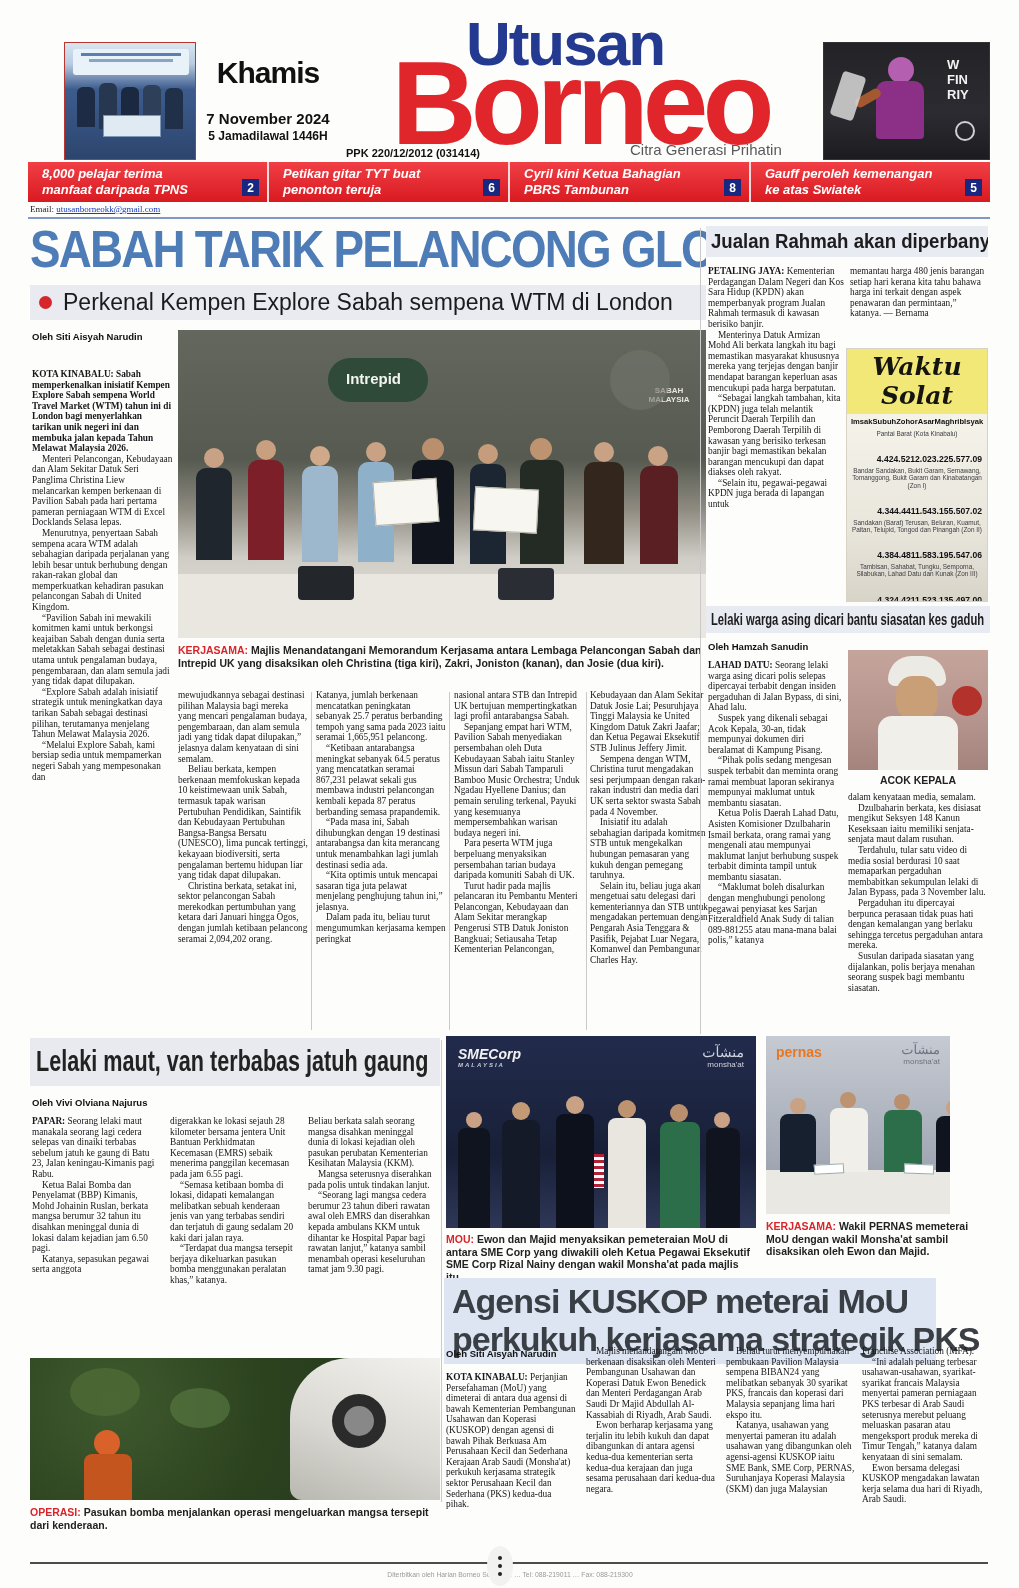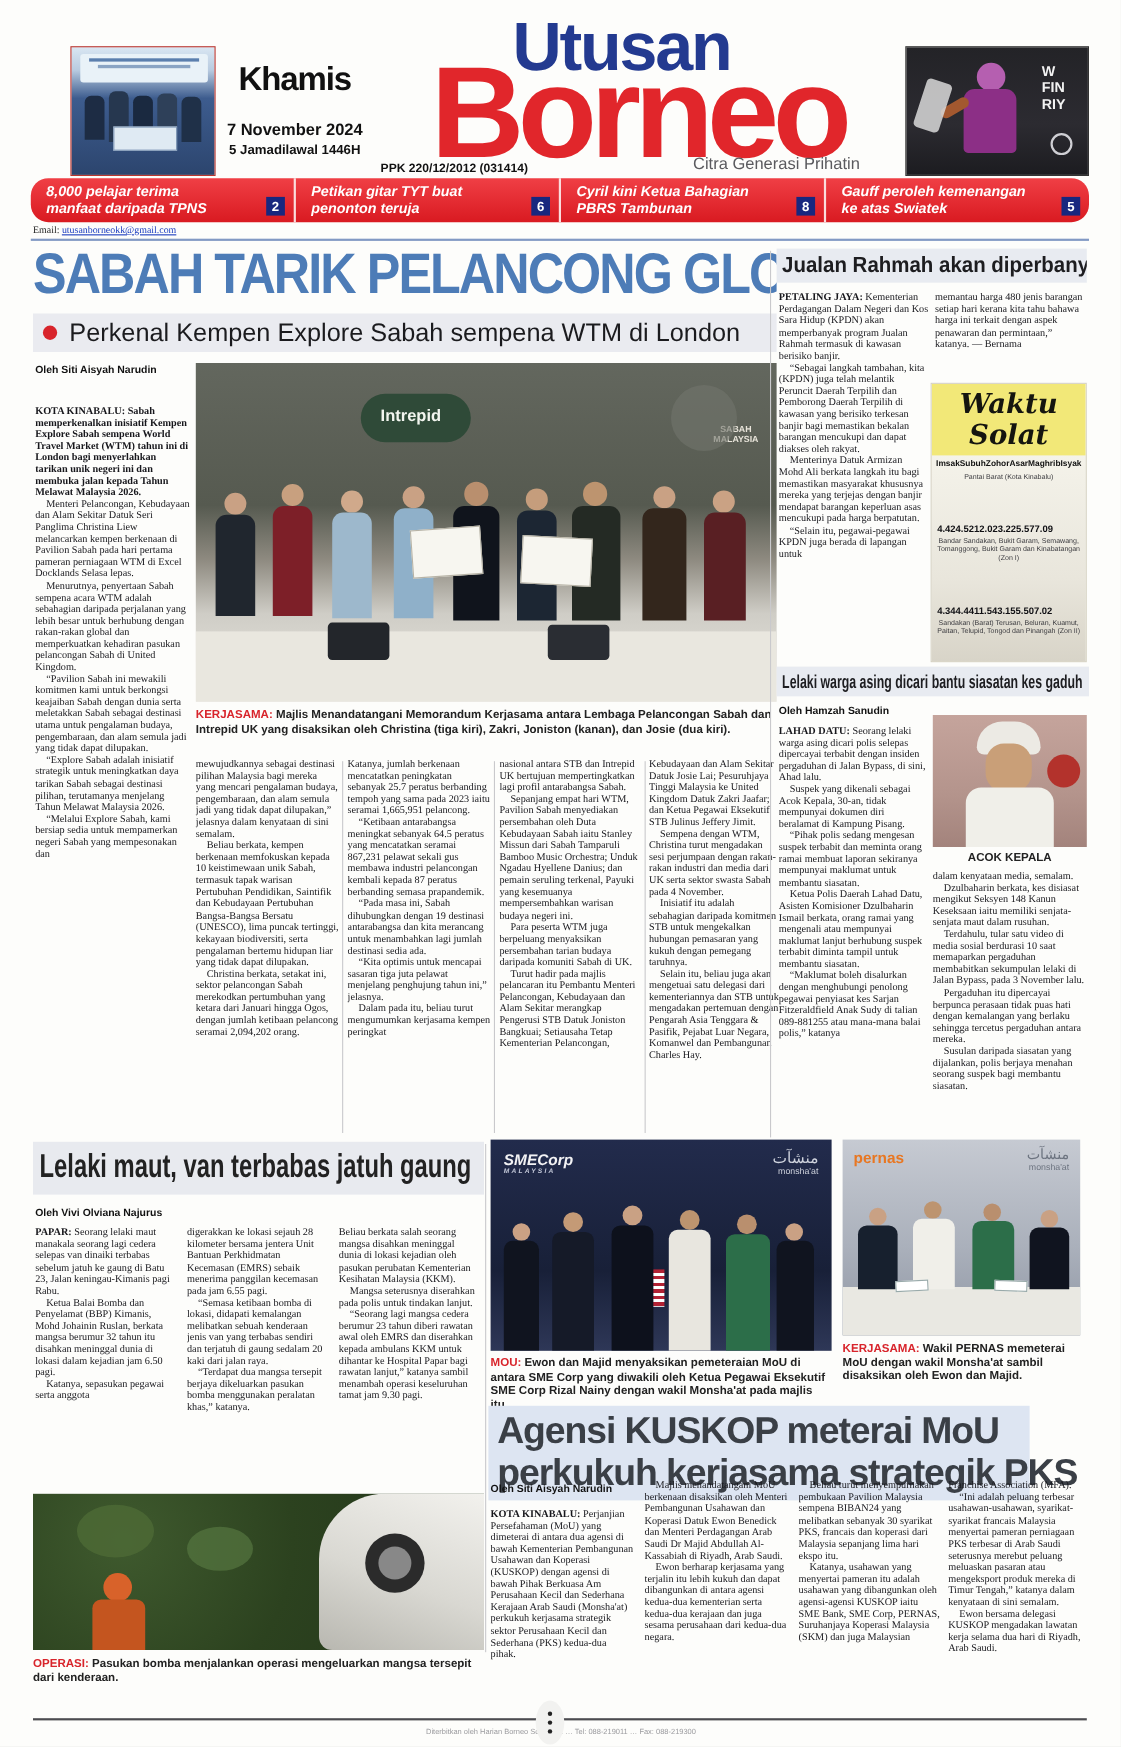--- a/index.html
+++ b/index.html
@@ -20,21 +20,21 @@
   .title-borneo { position:absolute; left:330px; top:44px; width:500px; text-align:center;
                   font-family:"Liberation Sans", sans-serif; font-weight:bold; font-size:118px;
                   line-height:1.0; color:#e1262b; letter-spacing:-6px; }
   .ppk     { position:absolute; left:346px; top:147px; font-family:"Liberation Sans", sans-serif;
              font-weight:bold; font-size:11px; color:#111; }
   .tagline { position:absolute; left:630px; top:141px; font-family:"Liberation Sans", sans-serif;
              font-size:15px; color:#5a5a5e; }
 
   
   .teaser-strip { position:absolute; left:28px; top:162px; width:962px; height:40px; display:flex;
-                  background:linear-gradient(180deg,#f03f45 0%, #d91a21 100%);border-radius:16px; }
+                  background:linear-gradient(180deg,#f03f45 0%, #d91a21 100%); }
   .teaser { flex:1; display:flex; align-items:center; padding:3px 8px 3px 14px; position:relative; }
   .teaser + .teaser { border-left:2px solid #fbdcdc; }
   .teaser-text { font-family:"Liberation Sans", sans-serif; font-style:italic; font-weight:bold;
                  font-size:13px; line-height:1.25; color:#fff; width:170px; }
   .teaser-num { margin-left:auto; align-self:flex-end; margin-bottom:3px; width:17px; height:17px;
                 background:#18277f; color:#fff; font-family:"Liberation Sans", sans-serif;
                 font-weight:bold; font-size:12px; display:flex; align-items:center; justify-content:center; }
   .email-line { position:absolute; left:30px; top:204px; font-size:9px; font-family:"Liberation Serif", serif; color:#222; }
   .email-line a { color:#1a3bbf; text-decoration:underline; }
   .mast-rule { position:absolute; left:28px; top:217px; width:962px; height:2px; background:#8299c4; }
@@ -69,22 +69,22 @@
 
   
   .ws-box { position:absolute; left:846px; top:348px; width:142px; height:254px; overflow:hidden;
             background:linear-gradient(180deg,#fbfaf2 0%, #e9e6dc 70%, #d8d4c8 100%); border:1px solid #d6d2c4; }
   .ws-title { background:#f2e878; text-align:center; font-family:"DejaVu Serif", serif;
               font-style:italic; font-weight:bold; font-size:25px; color:#15150f; padding:3px 0 4px; }
   .ws-headers { display:flex; justify-content:space-between; padding:3px 4px 2px;
                 font-family:"Liberation Sans", sans-serif; font-weight:bold; font-size:7.6px; color:#111; }
   .ws-zone { text-align:center; font-family:"Liberation Sans", sans-serif; font-size:6.4px;
              line-height:7.2px; color:#3c3c40; padding:2px 3px 0; }
-  .ws-times { display:flex; justify-content:flex-start; padding:17px 5px 1px;
-              font-family:"Liberation Sans", sans-serif; font-weight:bold; font-size:8.6px; color:#101014;margin-top:22px; }
+  .ws-times { display:flex; justify-content:flex-end; padding:17px 5px 1px;
+              font-family:"Liberation Sans", sans-serif; font-weight:bold; font-size:8.6px; color:#101014; }
 
   
   .sec-head { position:absolute; background:#e8eaef; font-family:"Liberation Sans", sans-serif;
               font-weight:bold; color:#222; overflow:hidden; white-space:nowrap; }
   .sec-head > span { display:inline-block; transform-origin:left center; }
   .kuskop-head { position:absolute; left:444px; top:1278px; width:492px; background:#dde5f2;
                  font-family:"Liberation Sans", sans-serif; font-weight:bold; font-size:34px;
                  line-height:1.12; color:#3a3f46; letter-spacing:-1px; padding:4px 8px 6px; }
   .kuskop-head div { white-space:nowrap; }
 
@@ -247,22 +247,22 @@
   <div class="vrule" style="left:311px; top:692px; height:338px;"></div>
   <div class="vrule" style="left:449px; top:692px; height:338px;"></div>
   <div class="vrule" style="left:586px; top:692px; height:338px;"></div>
   <div class="vrule" style="left:700px; top:228px; height:806px;"></div>
 
   <div class="rail-head" style="left:706px; top:226px; width:282px; height:31px; padding-left:5px; font-size:20px;">
     <span style="transform:scaleX(.93);">Jualan Rahmah akan diperbanyak</span>
   </div>
   <div class="body-col" style="left:708px; top:266px; width:136px; height:332px;">
     <p><b>PETALING JAYA:</b> <span>Kementerian Perdagangan Dalam Negeri dan Kos Sara Hidup (KPDN) akan memperbanyak program Jualan Rahmah termasuk di kawasan berisiko banjir.</span></p>
+    <p>Menterinya Datuk Armizan Mohd Ali berkata langkah itu bagi memastikan masyarakat khususnya mereka yang terjejas dengan banjir mendapat barangan keperluan asas mencukupi pada harga berpatutan.</p>
     <p>“Sebagai langkah tambahan, kita (KPDN) juga telah melantik Peruncit Daerah Terpilih dan Pemborong Daerah Terpilih di kawasan yang berisiko terkesan banjir bagi memastikan bekalan barangan mencukupi dan dapat diakses oleh rakyat.</p>
-    <p>Menterinya Datuk Armizan Mohd Ali berkata langkah itu bagi memastikan masyarakat khususnya mereka yang terjejas dengan banjir mendapat barangan keperluan asas mencukupi pada harga berpatutan.</p>
     <p>“Selain itu, pegawai-pegawai KPDN juga berada di lapangan untuk</p>
   </div>
   <div class="body-col" style="left:850px; top:266px; width:138px; height:78px;">
     <p>memantau harga 480 jenis barangan setiap hari kerana kita tahu bahawa harga ini terkait dengan aspek penawaran dan permintaan,” katanya. — Bernama</p>
   </div>
 
   <div class="ws-box">
     <div class="ws-title">Waktu Solat</div>
     <div class="ws-headers">
       <span>Imsak</span>
@@ -432,21 +432,21 @@
     <div class="shape" style="left:214px; top:86px; width:40px; height:106px; background:#2c6e49; border-radius:8px 8px 0 0;"></div>
     <div class="shape" style="left:268px; top:76px; width:16px; height:16px; background:#caa184; border-radius:50%;"></div>
     <div class="shape" style="left:260px; top:92px; width:34px; height:100px; background:#10141f; border-radius:8px 8px 0 0;"></div>
     <div class="shape" style="left:148px; top:118px; width:10px; height:34px; background:repeating-linear-gradient(180deg,#b22234 0 3px,#fff 3px 6px);"></div>
   </div>
   <div class="caption" style="left:446px; top:1233px; width:310px;">
     <span class="cap-label">MOU:</span>
     <span>Ewon dan Majid menyaksikan pemeteraian MoU di antara SME Corp yang diwakili oleh Ketua Pegawai Eksekutif SME Corp Rizal Nainy dengan wakil Monsha'at pada majlis itu.</span>
   </div>
 
-  <div class="photo" style="left:766px; top:1036px; width:216px; height:178px; background:linear-gradient(180deg,#c6cad2 0%,#aab0bb 55%,#8f96a3 100%);">
+  <div class="photo" style="left:766px; top:1036px; width:184px; height:178px; background:linear-gradient(180deg,#c6cad2 0%,#aab0bb 55%,#8f96a3 100%);">
     <div class="ph-label" style="left:10px; top:8px; color:#e87722; font-weight:bold; font-size:14px;">
       <span>pernas</span>
     </div>
     <div class="ph-label" style="right:10px; top:6px; text-align:right; color:#6d7480;">
       <div style="font-size:13px;">منشآت</div>
       <div style="font-size:8px;">monsha'at</div>
     </div>
     <div class="shape" style="left:0; bottom:0; width:224px; height:44px; background:#e9e8e2;"></div>
     <div class="shape" style="left:24px; top:62px; width:16px; height:16px; background:#c9a184; border-radius:50%;"></div>
     <div class="shape" style="left:14px; top:78px; width:36px; height:58px; background:#17202e; border-radius:8px 8px 0 0;"></div>

